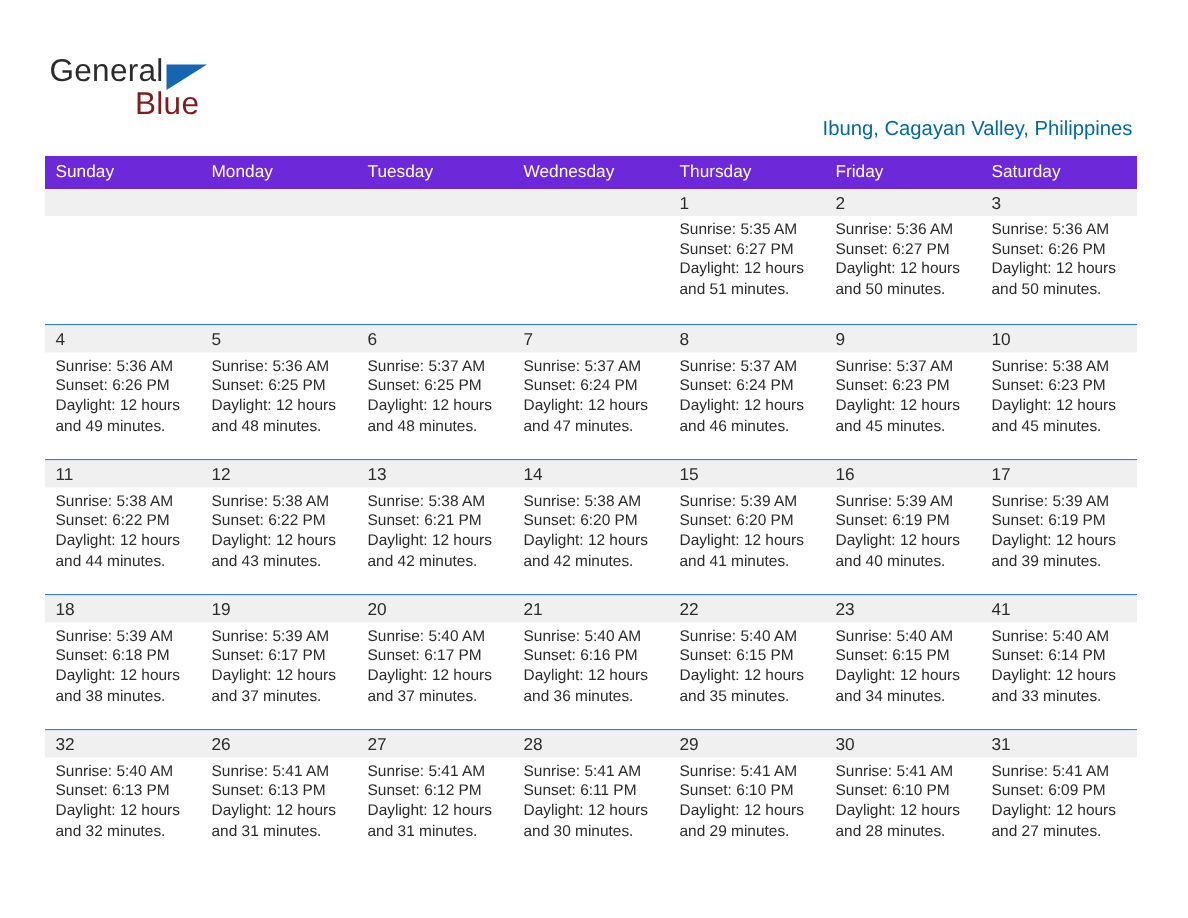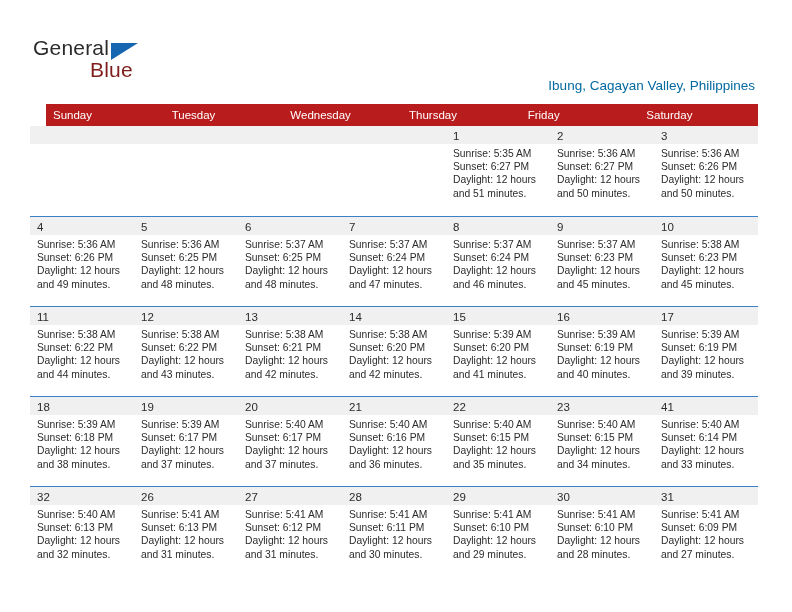--- a/index.html
+++ b/index.html
@@ -83,23 +83,22 @@
 
   
   .calendar {
     position: absolute;
     left: 30px;
     top: 104px;
     width: 728px;
   }
   .weekday-row {
     display: flex;
-    background: #b91c1c;
+    background: #6d28d9;
     height: 22px;
-    margin-left: 16px;
   }
   .weekday {
     flex: 1 1 0;
     color: #ffffff;
     font-size: 11.5px;
     line-height: 22px;
     padding-left: 7px;
     box-sizing: border-box;
     white-space: nowrap;
     overflow: hidden;
@@ -153,20 +152,21 @@
       <span class="brand-tri"></span>
       <span class="brand-blue">Blue</span>
     </div>
 
     <div class="subtitle">Ibung, Cagayan Valley, Philippines</div>
   </div>
 
   <div class="calendar">
     <div class="weekday-row">
       <div class="weekday">Sunday</div>
+      <div class="weekday">Monday</div>
       <div class="weekday">Tuesday</div>
       <div class="weekday">Wednesday</div>
       <div class="weekday">Thursday</div>
       <div class="weekday">Friday</div>
       <div class="weekday">Saturday</div>
     </div>
 
     <div class="week first">
       <div class="day empty">
         <div class="day-num-band"><span class="day-num"></span></div>

